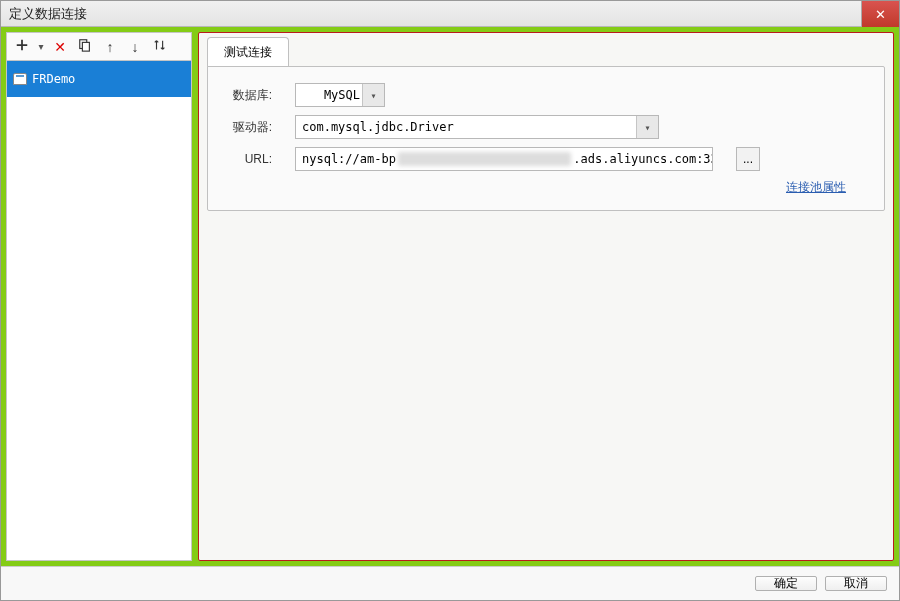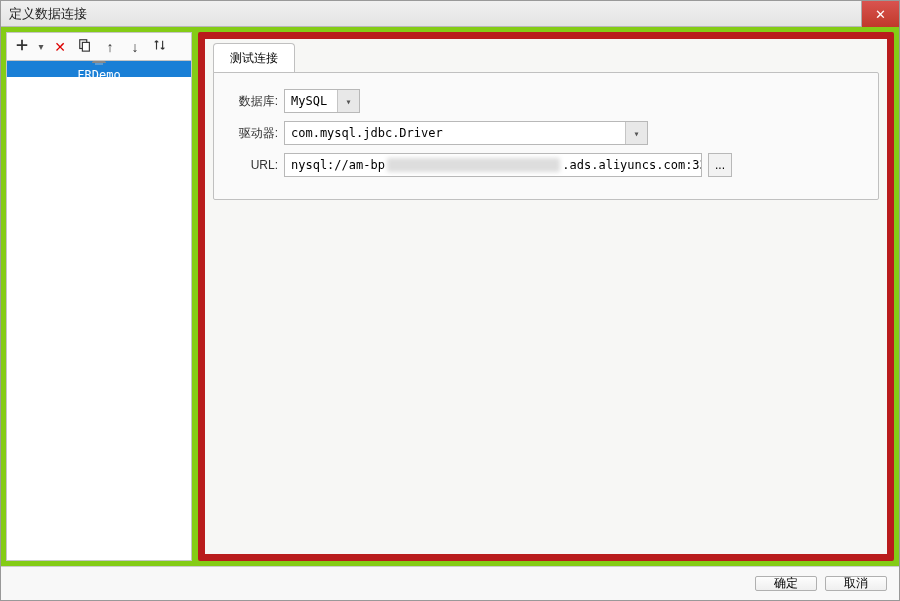--- a/index.html
+++ b/index.html
@@ -71,51 +71,50 @@
   font-size: 14px;
   color: #333;
 }
 .tb-btn.red { color: #d00; }
 .tb-btn svg { width: 14px; height: 14px; }
 .list {
   flex: 1;
   overflow: auto;
 }
 .list-item {
-  height: 16px;
+  height: 36px;
   display: flex;
   align-items: center;
   padding: 0 6px;
   gap: 5px;
   background: #1a7fd6;
   color: #fff;
   font-family: "SimSun", monospace;
   font-size: 12px;
   cursor: pointer;
-  flex-direction: column;
 }
 .list-item .db-icon {
   width: 14px; height: 12px;
   background: #fff;
   border: 1px solid #888;
   border-radius: 2px 2px 0 0;
   position: relative;
 }
 .list-item .db-icon::before {
   content:"";
   position:absolute;
   left:2px; right:2px; top:1px; height:2px;
   background:#5a9bd4;
 }
 .right-pane {
   flex: 1;
   display: flex;
   flex-direction: column;
   background: #f7f7f5;
-  border: 7px solid #b91c1c;
+  border: 1px solid #b91c1c;
   padding: 4px 8px 8px 8px;
   border-radius: 2px;
   min-height: 0;
 }
 .tab-strip {
   display: flex;
   height: 30px;
 }
 .tab {
   border: 1px solid #c0c0c0;
@@ -136,21 +135,21 @@
 }
 .section-label {
   color: #2a8fd4;
   font-size: 12px;
   margin: 4px 0 6px 0;
 }
 .form-row {
   display: flex;
   align-items: center;
   margin: 8px 0;
-  gap: 6px;
+  gap: 23px;
 }
 .form-row .lbl {
   width: 54px;
   text-align: right;
   color: #333;
   font-size: 12px;
 }
 .txt-input, .combo {
   height: 24px;
   border: 1px solid #b8b8b8;
@@ -168,21 +167,21 @@
 .combo .chevron {
   position: absolute;
   right: 0; top: 0; bottom: 0;
   width: 22px;
   background: #e8e8e8;
   display: flex; align-items: center; justify-content: center;
   border-left: 1px solid #c5c5c5;
   font-size: 10px;
   color: #555;
 }
-.combo-sm { width: 76px; }
+.combo-sm { width: 90px; justify-content: flex-end; }
 .combo-lg { width: 364px; }
 .input-lg { width: 418px; }
 .input-user { width: 168px; }
 .input-pass { width: 168px; }
 .ellipsis-btn {
   width: 24px; height: 24px;
   border: 1px solid #b8b8b8;
   background: #f2f2f2;
   display: flex; align-items: center; justify-content: center;
   cursor: pointer;
@@ -316,20 +315,23 @@
             <span>nysql://am-bp</span>
             <span class="url-blur">xxxxxxxxxxxxxxxxxxxxxxxx</span>
             <span>.ads.aliyuncs.com:3306</span>
           </div>
           <div class="ellipsis-btn">
             <span>...</span>
           </div>
         </div>
 
 
+        <div class="link-row">
+          <a class="link">连接池属性</a>
+        </div>
       </div>
     </div>
   </div>
 
   <div class="footer">
     <div class="btn">
       <span>确定</span>
     </div>
     <div class="btn">
       <span>取消</span>

